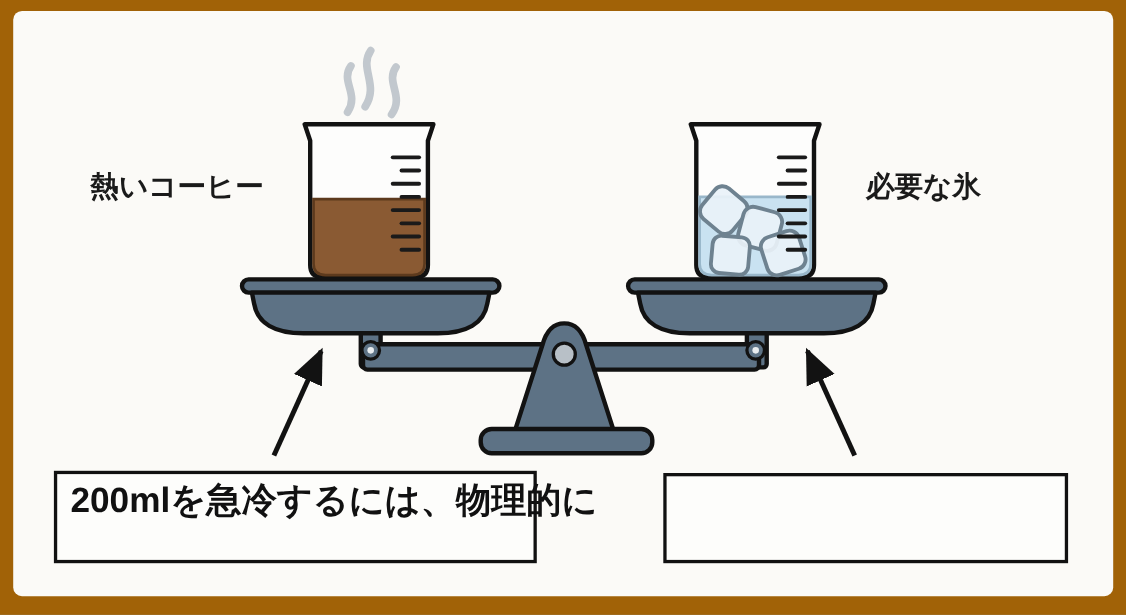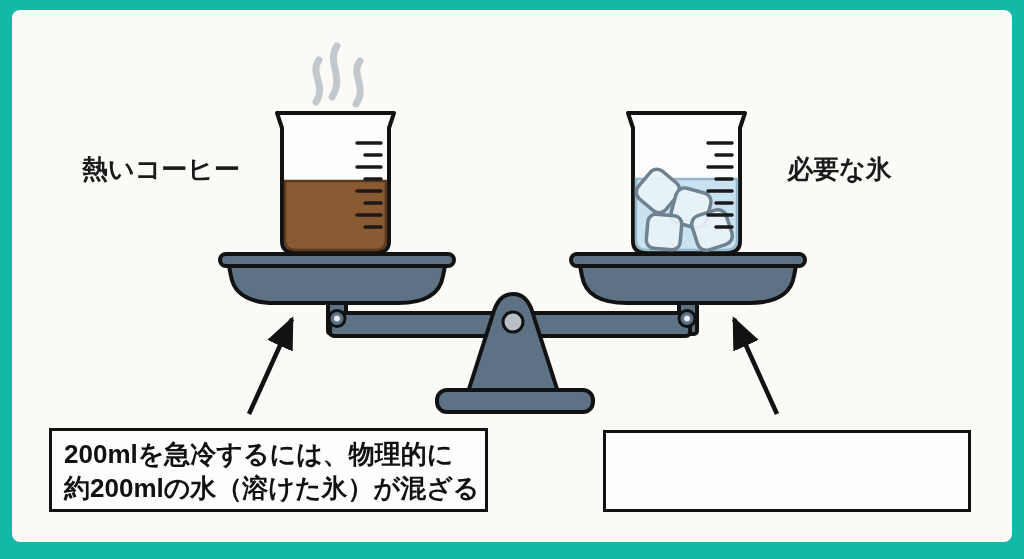--- a/index.html
+++ b/index.html
@@ -1,38 +1,38 @@
 <!DOCTYPE html>
 <html><head>
 <meta charset="utf-8">
 <style>
   html,body{margin:0;padding:0;background:#8ac4e8;}
   .stage{
     position:relative;width:1024px;height:559px;overflow:hidden;
-    background:#14b8a6;
+    background:#a16207;
     font-family:"Liberation Sans","DejaVu Sans",sans-serif;
   }
   .panel{
     position:absolute;left:12px;top:10px;width:1000px;height:532px;
     background:#fbfaf7;border-radius:8px;
   }
   .gfx{position:absolute;left:0;top:0;}
   .outline{stroke:#121212;stroke-width:4;stroke-linejoin:round;stroke-linecap:round;}
   .outline-thin{stroke:#121212;stroke-width:3;stroke-linejoin:round;}
   .tick{stroke:#1a1a1a;stroke-width:3.5;stroke-linecap:round;}
   .steam-stroke{fill:none;stroke-width:7;stroke-linecap:round;}
   .arrow-line{stroke:#121212;stroke-width:4.5;stroke-linecap:butt;}
   .side-label{
     position:absolute;text-align:center;font-weight:bold;color:#1a1a1a;
     font-size:26px;line-height:35px;white-space:nowrap;
   }
   .note-box{
     position:absolute;box-sizing:border-box;background:#fdfdfb;
     border:3px solid #111;color:#111;font-weight:bold;
-    font-size:26px;line-height:34px;padding:6px 12px 4px 12px;white-space:nowrap;
+    font-size:32px;line-height:34px;padding:6px 12px 4px 12px;white-space:nowrap;
   }
 </style>
 </head>
 <body>
 
 <div class="stage">
   <div class="panel"></div>
 
   <svg class="gfx" width="1024" height="559" viewBox="0 0 1024 559">
     <defs>
@@ -120,17 +120,16 @@
 
   <div class="side-label" style="left:38px;top:152px;width:246px">
     <div>熱いコーヒー</div>
   </div>
   <div class="side-label" style="left:742px;top:152px;width:195px">
     <div>必要な氷</div>
   </div>
 
   <div class="note-box" style="left:49px;top:428px;width:439px;height:84px">
     <div>200mlを急冷するには、物理的に</div>
-    <div>約200mlの水（溶けた氷）が混ざる</div>
   </div>
   <div class="note-box" style="left:603px;top:430px;width:368px;height:82px">
   </div>
 </div>
 
 </body></html>

